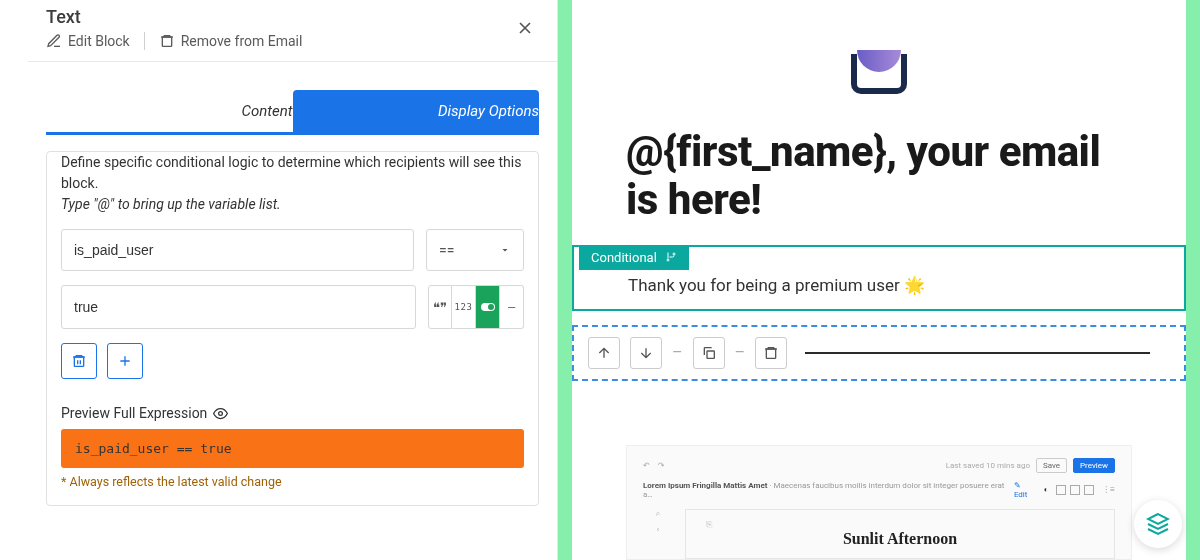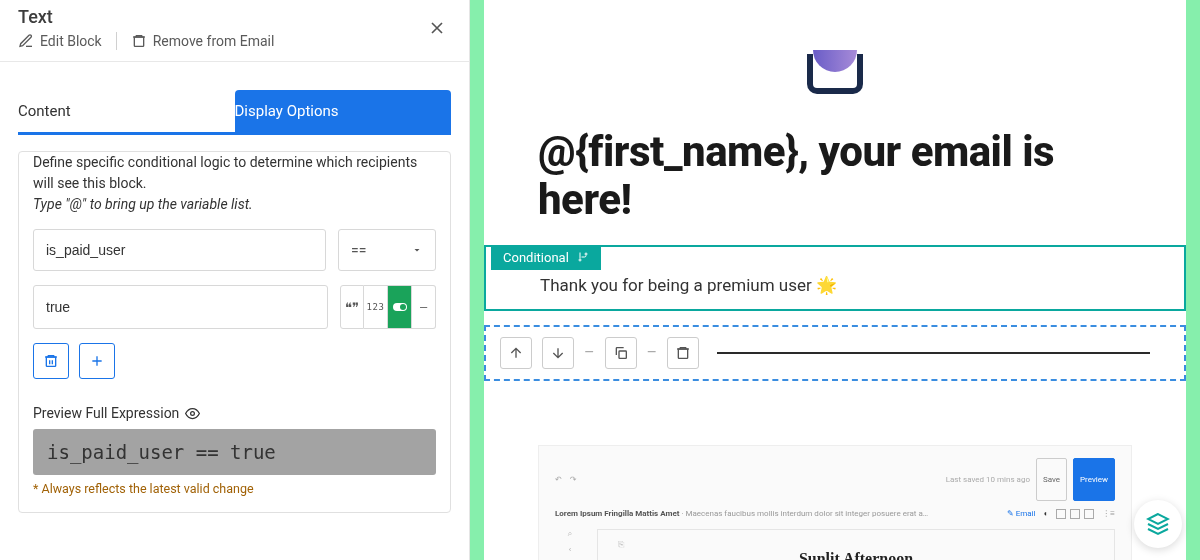--- a/index.html
+++ b/index.html
@@ -1,30 +1,30 @@
 <!DOCTYPE html>
 <html><head>
 <meta charset="utf-8">
 <style>
 * { box-sizing: border-box; margin: 0; padding: 0; }
 body { font-family: -apple-system, BlinkMacSystemFont, "Segoe UI", Roboto, sans-serif; background: #fff; width: 1200px; height: 560px; overflow: hidden; position: relative; }
 
 .container { display: flex; width: 100%; height: 100%; }
 
 
-.left-panel { width: 470px; border-right: 1px solid #e5e5e5; position: relative; background: #fff; }
+.left-panel { width: 558px; border-right: 1px solid #e5e5e5; position: relative; background: #fff; padding-left: 28px; }
 .panel-header { padding: 6px 18px 10px 18px; border-bottom: 1px solid #e8e8e8; position: relative; }
 .panel-title { font-size: 18px; color: #3d3d3d; font-weight: 500; margin-bottom: 4px; }
 .panel-subactions { display: flex; align-items: center; color: #5a5a5a; font-size: 14px; }
 .subaction { display: flex; align-items: center; gap: 6px; cursor: pointer; padding: 2px 0; }
 .divider-v { width: 1px; height: 18px; background: #d0d0d0; margin: 0 14px; }
 .close-x { position: absolute; right: 22px; top: 18px; cursor: pointer; color: #555; }
 
 .tabs { display: flex; padding: 28px 18px 0 18px; }
-.tab { flex: 1; text-align: left; padding: 12px 0; font-size: 15px; cursor: pointer; }
+.tab { flex: 1; text-align: right; padding: 12px 0; font-size: 15px; cursor: pointer; font-style: italic; }
 .tab.content-tab { color: #333; border-bottom: 3px solid #1a74e8; }
 .tab.active { background: #1a74e8; color: #fff; border-radius: 4px 4px 0 0; }
 
 .section { margin: 16px 18px; border: 1px solid #e0e0e0; border-radius: 4px; }
 .section-head { display: flex; align-items: center; justify-content: space-between; padding: 14px 14px; cursor: pointer; }
 .section-title { font-size: 15px; color: #333; }
 .chevron { color: #6a6a6a; }
 
 .section-body { padding: 0 14px 16px 14px; }
 .helptext { font-size: 14px; color: #333; line-height: 1.5; }
@@ -37,21 +37,21 @@
 .type-btn { width: 24px; border: 1px solid #d8d8d8; background: #fff; display: flex; align-items: center; justify-content: center; font-size: 11px; color: #555; cursor: pointer; }
 .type-btn:first-child { border-radius: 3px 0 0 3px; }
 .type-btn:last-child { border-radius: 0 3px 3px 0; border-left: none; }
 .type-btn + .type-btn { border-left: none; }
 .type-btn.on { background: #1aa35a; color: #fff; }
 
 .icon-btns { display: flex; gap: 10px; margin-top: 14px; }
 .icon-btn-sq { width: 36px; height: 36px; border: 1px solid #1a74e8; border-radius: 3px; display: flex; align-items: center; justify-content: center; color: #1a74e8; cursor: pointer; background: #fff; }
 
 .preview-label { margin-top: 26px; font-size: 14px; color: #333; display: flex; align-items: center; gap: 6px; }
-.code-box { margin-top: 8px; background: #a3a3a3; border-radius: 3px; padding: 12px 14px; font-family: "SFMono-Regular", Consolas, monospace; font-size: 19px; color: #333; }
+.code-box { margin-top: 8px; background: #f97316; border-radius: 3px; padding: 12px 14px; font-family: "SFMono-Regular", Consolas, monospace; font-size: 13px; color: #333; }
 .footnote { margin-top: 6px; font-size: 12.5px; color: #a16207; }
 
 
 .right-panel { flex: 1; background: #86efac; position: relative; overflow: hidden; }
 
 .email-canvas { background: #fff; margin: 0 14px; padding: 30px 54px 0 54px; min-height: 100%; position: relative; }
 .logo-wrap { display: flex; justify-content: center; margin-bottom: 30px; margin-top: 12px; }
 .logo-box { width: 72px; height: 56px; position: relative; }
 .logo-bowl { width: 44px; height: 22px; background: linear-gradient(90deg, #6a5dc7 0%, #a78bd8 100%); border-radius: 0 0 22px 22px; position: absolute; top: 8px; left: 14px; }
 .logo-frame { width: 56px; height: 40px; border: 6px solid #1a2a4a; border-top: none; border-radius: 0 0 10px 10px; position: absolute; bottom: 4px; left: 8px; }
@@ -65,21 +65,21 @@
 
 .selected-block { margin-top: 14px; margin-left: -54px; margin-right: -54px; border: 2px dashed #3a8de0; padding: 10px 14px; background: #fff; display: flex; align-items: center; gap: 8px; position: relative; }
 .sel-toolbar { display: flex; gap: 10px; align-items: center; }
 .sel-btn { width: 32px; height: 32px; border: 1px solid #ccc; border-radius: 3px; background: #fff; display: flex; align-items: center; justify-content: center; color: #555; cursor: pointer; }
 .sel-hr { flex: 1; height: 2px; background: #2a2a2a; margin-left: 10px; margin-right: 20px; }
 
 .nested-preview { margin-top: 64px; margin-bottom: 0; border: 1px solid #eee; background: #fafafa; padding: 8px 16px 0 16px; font-size: 8px; color: #888; position: relative; }
 .np-toolbar { display: flex; justify-content: space-between; align-items: center; padding: 4px 0; }
 .np-left { display: flex; gap: 8px; color: #aaa; }
 .np-right { display: flex; gap: 6px; align-items: center; }
-.np-btn { border: 1px solid #ccc; border-radius: 2px; padding: 16px 6px; font-size: 8px; color: #666; }
+.np-btn { border: 1px solid #ccc; border-radius: 2px; padding: 2px 6px; font-size: 8px; color: #666; }
 .np-btn.primary { background: #1a74e8; color: #fff; border-color: #1a74e8; }
 .np-row2 { display: flex; justify-content: space-between; align-items: center; margin-top: 4px; color: #999; font-size: 8px; }
 .np-edit { color: #1a74e8; }
 .np-icons { display: flex; gap: 4px; }
 .np-icons span { width: 10px; height: 10px; border: 1px solid #aaa; display: inline-block; }
 .np-content { margin-top: 10px; display: flex; gap: 12px; }
 .np-left-col { width: 30px; display: flex; flex-direction: column; gap: 6px; color: #aaa; align-items: center; }
 .np-main { flex: 1; border: 1px solid #e5e5e5; padding: 10px 20px; text-align: center; }
 .np-title { font-family: Georgia, serif; font-size: 16px; font-weight: 700; color: #222; }
 .np-sub { font-size: 7px; color: #999; margin-top: 4px; }
@@ -252,21 +252,21 @@
             <span style="color:#aaa;">Last saved 10 mins ago</span>
             <span class="np-btn">Save</span>
             <span class="np-btn primary">Preview</span>
           </div>
         </div>
         <div class="np-row2">
           <div>
             <strong style="color:#555;">Lorem Ipsum Fringilla Mattis Amet</strong><span> · Maecenas faucibus mollis interdum dolor sit integer posuere erat a…</span>
           </div>
           <div style="display:flex;gap:8px;align-items:center;">
-            <span class="np-edit">✎ <span>Email</span></span>
+            <span class="np-edit">✎ <span>Edit</span></span>
             <span style="color:#333;">◐</span>
             <div class="np-icons">
                 <span></span>
                 <span></span>
                 <span></span>
               </div>
             <span>⋮≡</span>
           </div>
         </div>
         <div class="np-content">

